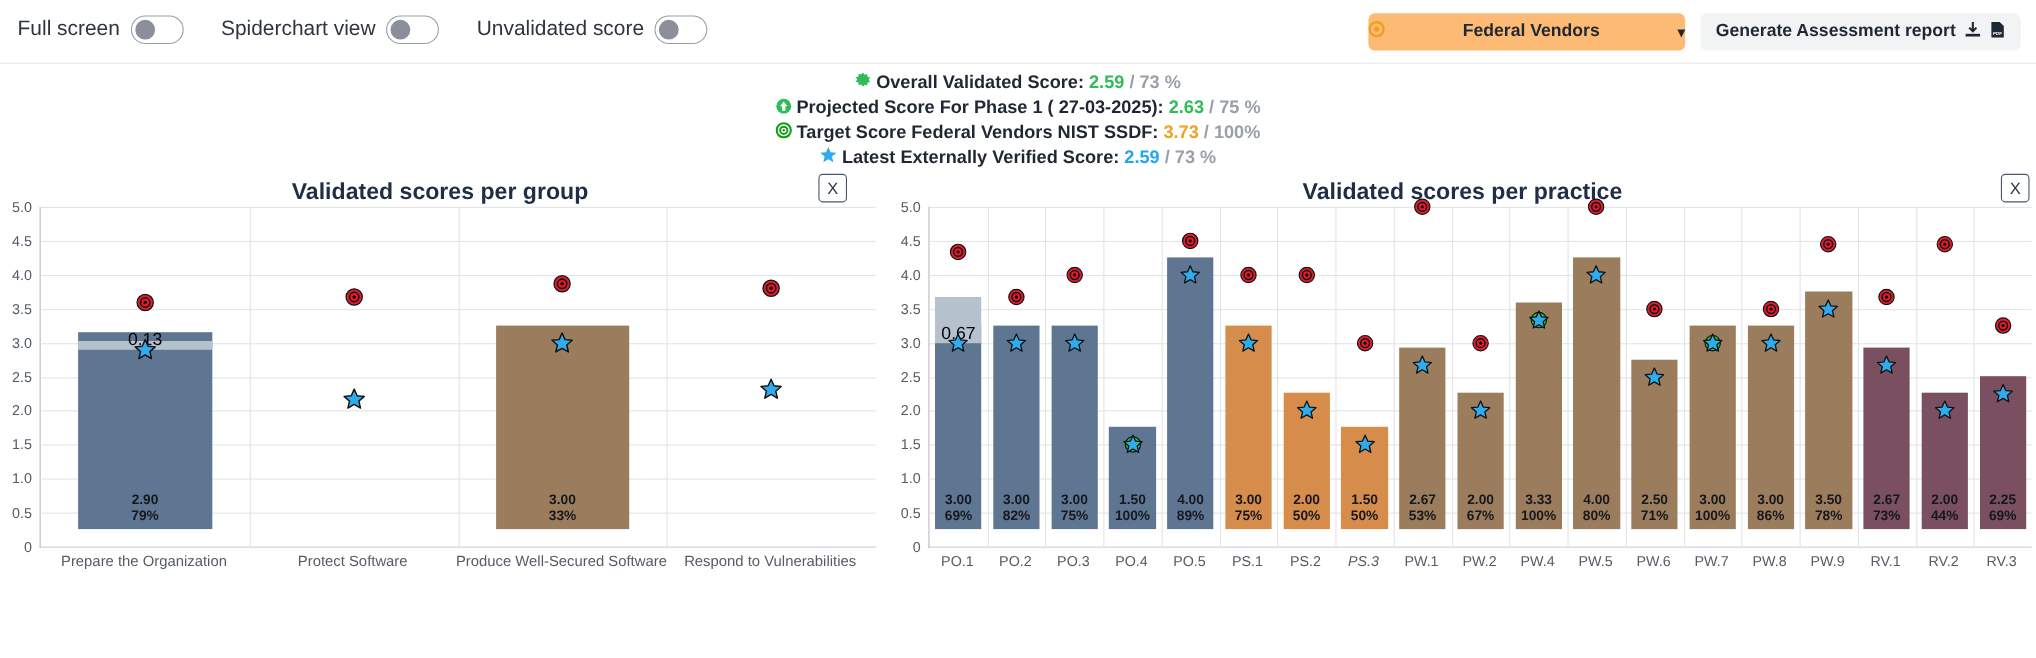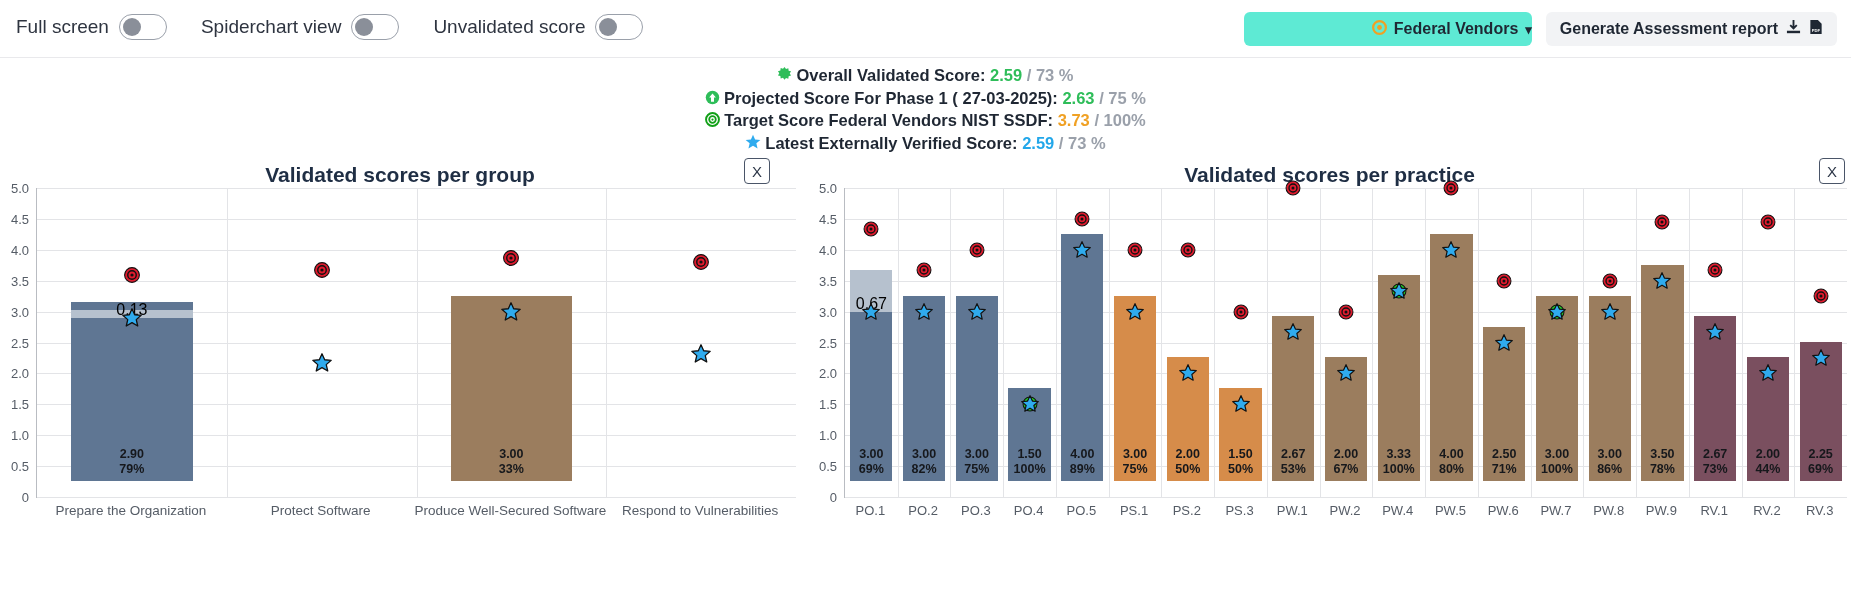--- a/index.html
+++ b/index.html
@@ -39,23 +39,23 @@
     width: 18px; height: 18px; border-radius: 50%;
     background: #8a8f99;
   }
 
   .right-controls {
     position: absolute; right: 14px; top: 12px;
     display: flex; align-items: center; gap: 14px;
   }
   .vendor-select {
     width: 288px; height: 34px;
-    background: #5eead4;
+    background: #fdba74;
     border: none; border-radius: 6px;
-    display: flex; align-items: center; justify-content: flex-end; gap: 7px;
+    display: flex; align-items: center; justify-content: space-between; gap: 7px;
     font-size: 16px; font-weight: bold; color: #1f2733;
     cursor: pointer;
   }
   .gen-report {
     height: 34px;
     background: #f2f3f5;
     border: none; border-radius: 6px;
     padding: 0 14px;
     display: flex; align-items: center; gap: 8px;
     font-size: 16px; font-weight: bold; color: #1f2733;
@@ -599,21 +599,21 @@
             </svg></div>
         </div>
       <div class="xaxis" id="xaxis-1">
           <div class="xlab" style="left: 26.3684px;">PO.1</div>
           <div class="xlab" style="left: 79.1053px;">PO.2</div>
           <div class="xlab" style="left: 131.842px;">PO.3</div>
           <div class="xlab" style="left: 184.579px;">PO.4</div>
           <div class="xlab" style="left: 237.316px;">PO.5</div>
           <div class="xlab" style="left: 290.053px;">PS.1</div>
           <div class="xlab" style="left: 342.789px;">PS.2</div>
-          <div class="xlab" style="left: 395.526px;">PS.3</div>
+          <div class="xlab" style="left: 395.526px; font-style: italic;">PS.3</div>
           <div class="xlab" style="left: 448.263px;">PW.1</div>
           <div class="xlab" style="left: 501px;">PW.2</div>
           <div class="xlab" style="left: 553.737px;">PW.4</div>
           <div class="xlab" style="left: 606.474px;">PW.5</div>
           <div class="xlab" style="left: 659.211px;">PW.6</div>
           <div class="xlab" style="left: 711.947px;">PW.7</div>
           <div class="xlab" style="left: 764.684px;">PW.8</div>
           <div class="xlab" style="left: 817.421px;">PW.9</div>
           <div class="xlab" style="left: 870.158px;">RV.1</div>
           <div class="xlab" style="left: 922.895px;">RV.2</div>

